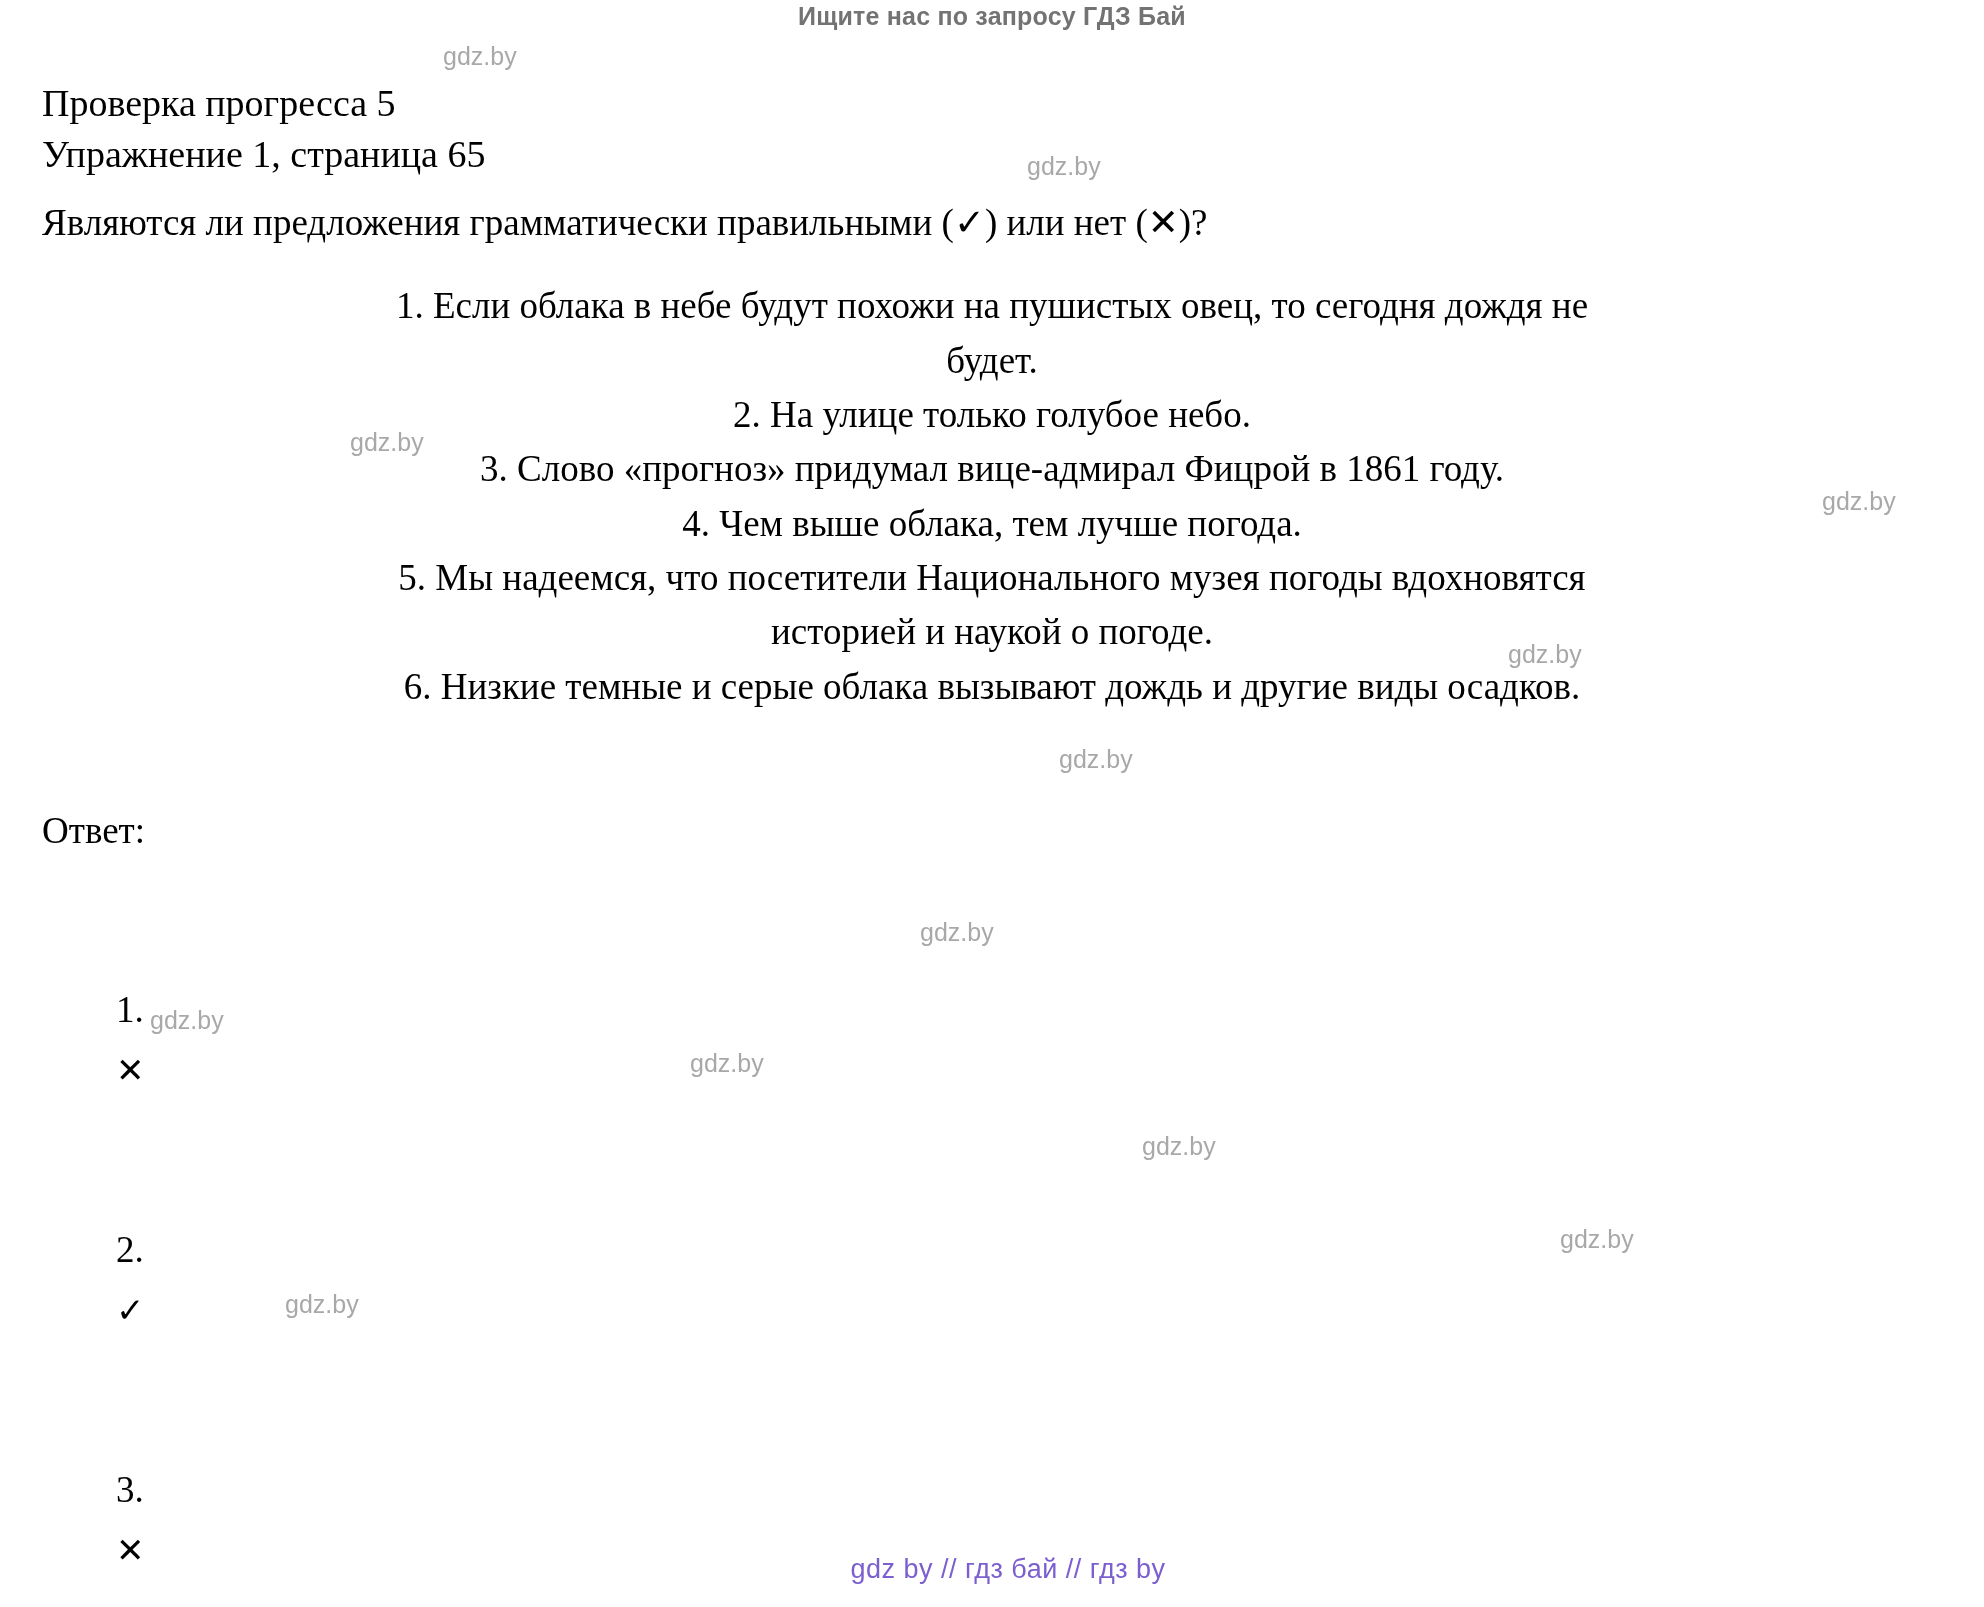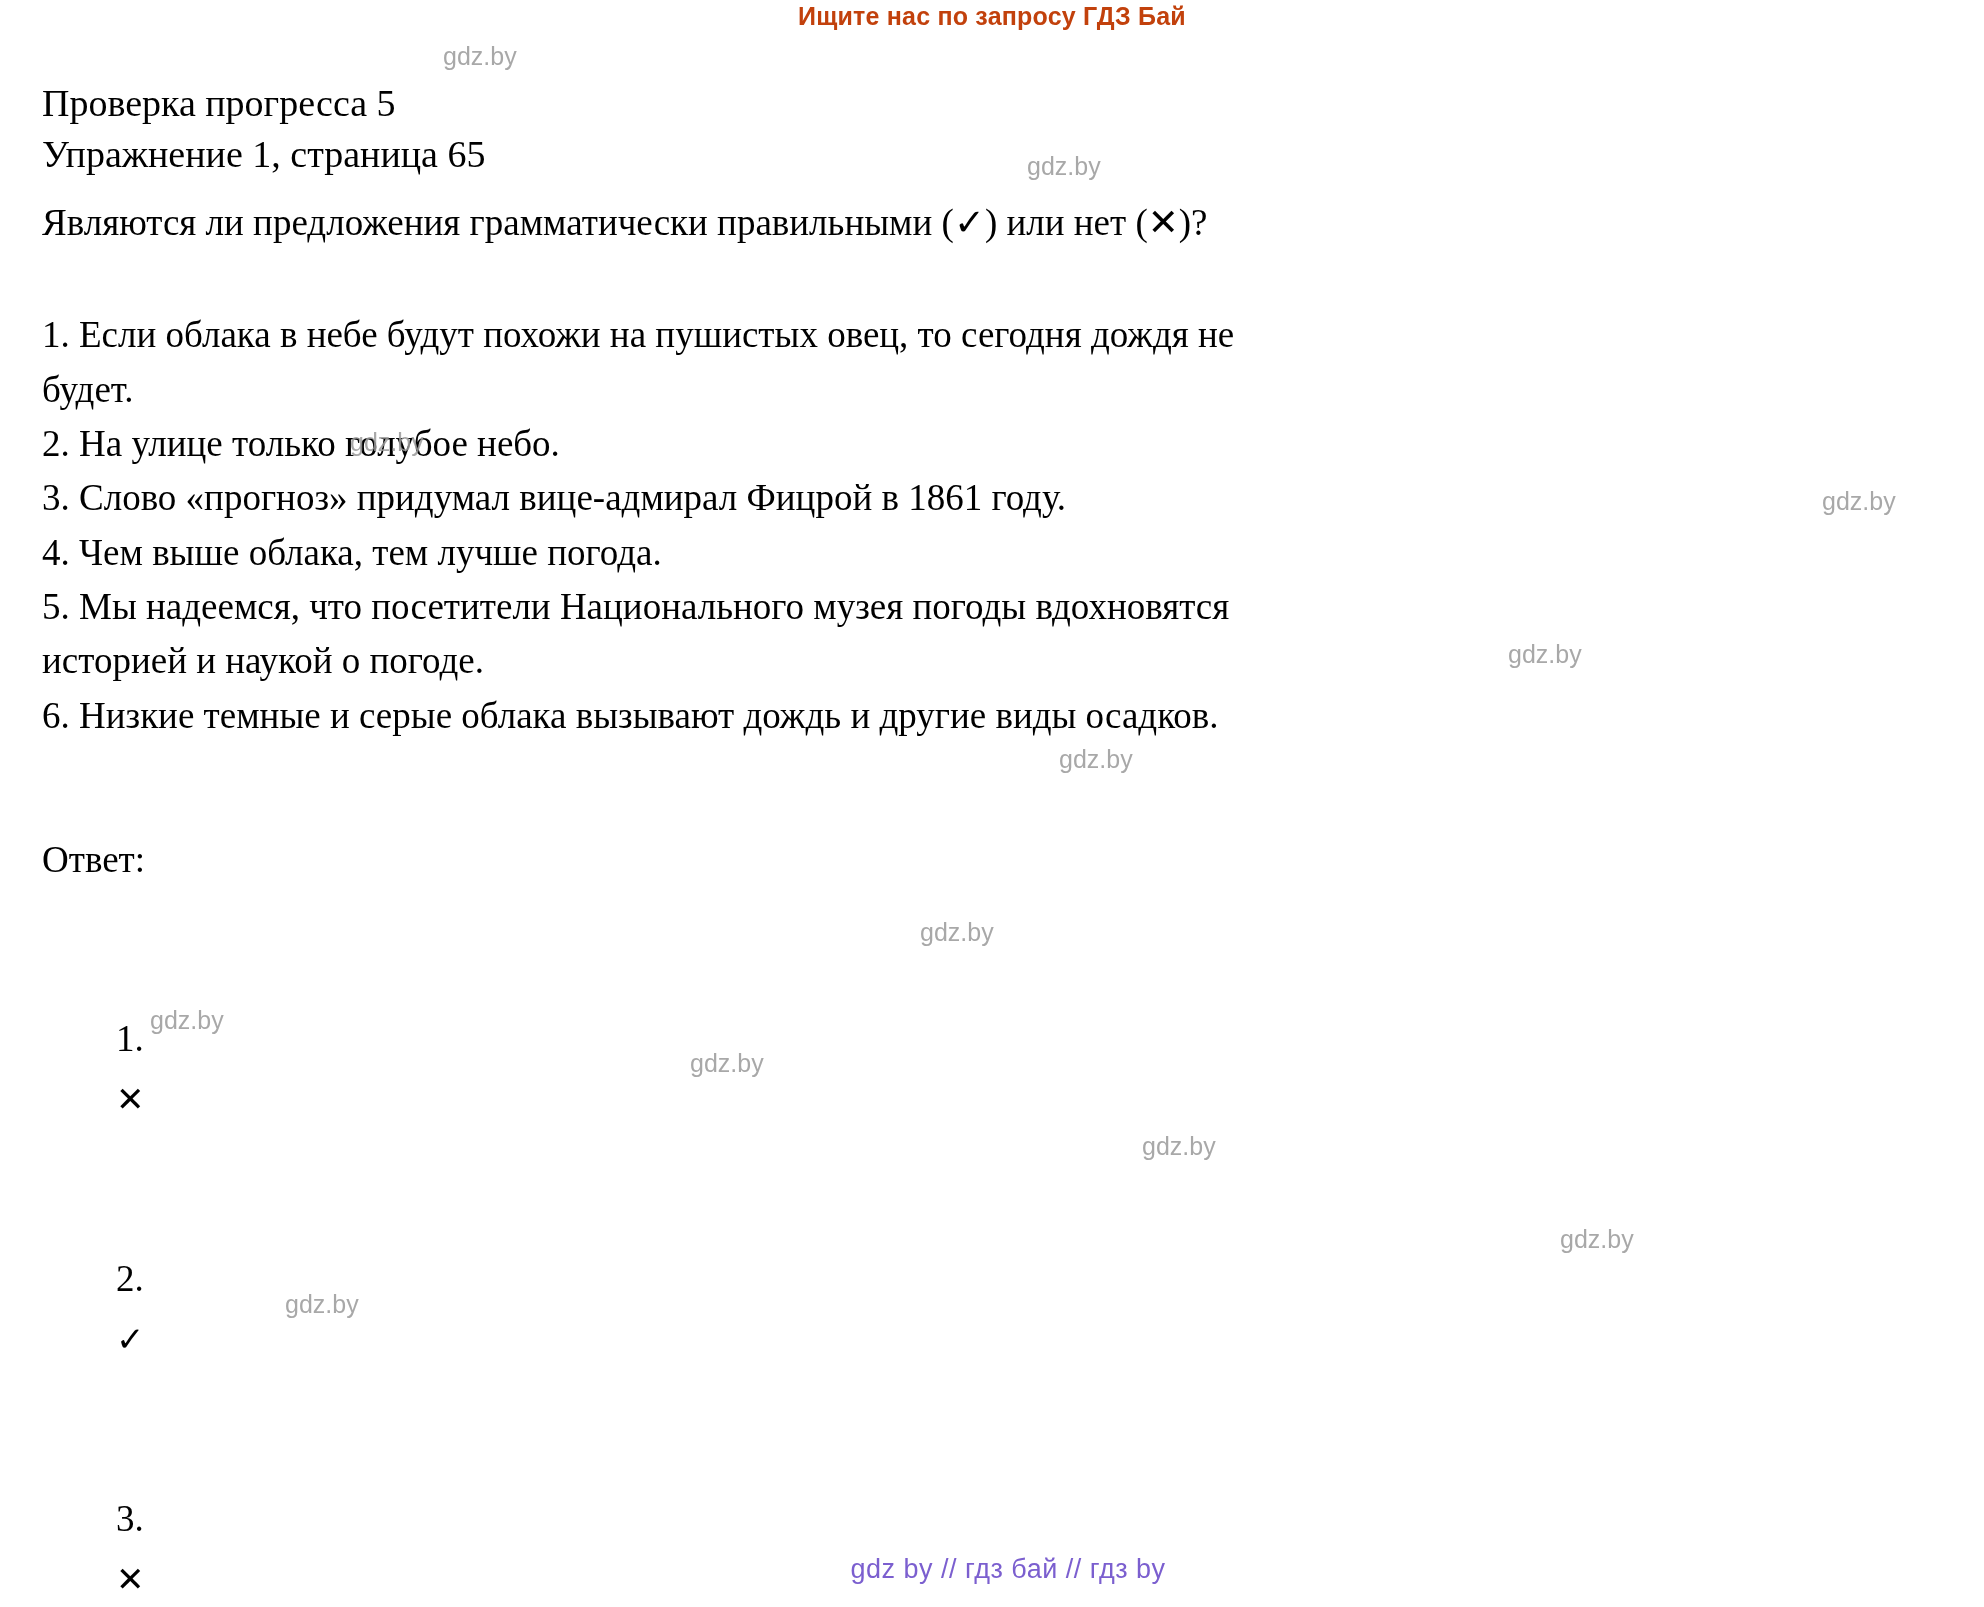--- a/index.html
+++ b/index.html
@@ -27,21 +27,21 @@
   
   .promo-banner {
     position: absolute;
     top: 2px;
     left: 0;
     width: 100%;
     text-align: center;
     font-family: "Liberation Sans", sans-serif;
     font-size: 25px;
     font-weight: bold;
-    color: #c2410c;
+    color: #737373;
     letter-spacing: 0.2px;
   }
 
   
   .content {
     position: absolute;
     top: 78px;
     left: 42px;
     width: 1900px;
   }
@@ -54,23 +54,24 @@
   }
 
   .task-prompt {
     font-size: 37px;
     line-height: 1.3;
     margin-top: 20px;
     white-space: nowrap;
   }
 
   .sentences {
-    margin-top: 61px;
+    margin-top: 32px;
     font-size: 37px;
     line-height: 1.47;
+    text-align: center;
   }
   .sentence {
     margin: 0;
   }
 
   .answer-label {
     margin-top: 95px;
     font-size: 37px;
   }
 

